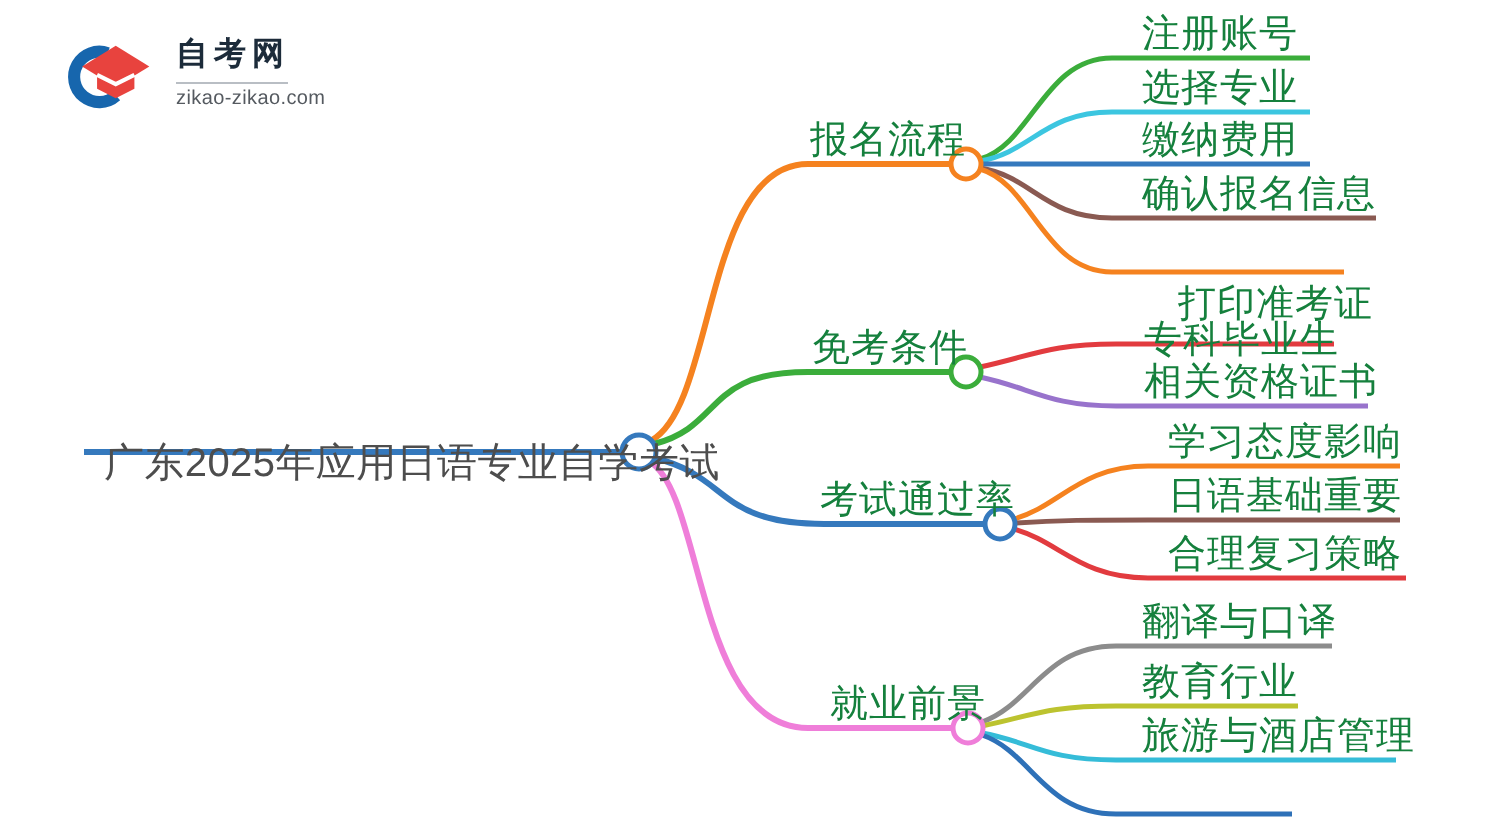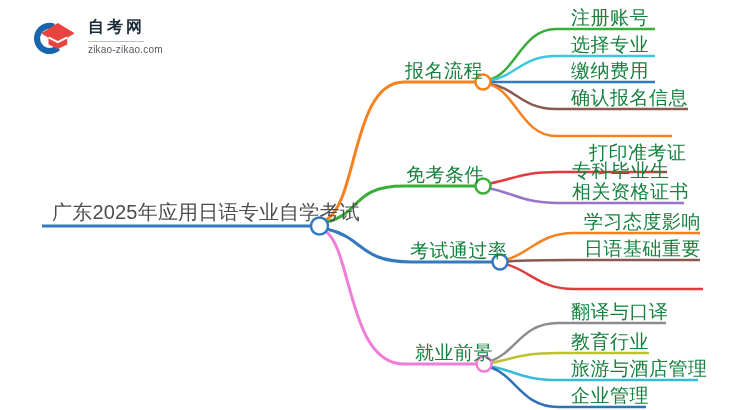--- a/index.html
+++ b/index.html
@@ -7,21 +7,21 @@
     width:750px;height:410px;position:relative;overflow:hidden;
     background:#ffffff;
     font-family:"Liberation Sans","DejaVu Sans",sans-serif;
   }
   .stage{position:absolute;left:0;top:0;width:750px;height:410px;}
   svg.map{position:absolute;left:0;top:0;}
   .label{
     position:absolute;color:#15803d;font-size:19px;line-height:1;
     white-space:nowrap;letter-spacing:0.5px;
   }
-  .label.root{font-size:20px;color:#4d4d4d;letter-spacing:0.2px;}
+  .label.root{font-size:20px;color:#4d4d4d;letter-spacing:0.2px;margin-top:20px;}
   
   .pos-root{left:52px;top:202px;}
   .pos-b0{left:405px;top:61px;}
   .pos-b1{left:406px;top:165px;}
   .pos-b2{left:410px;top:241px;}
   .pos-b3{left:415px;top:343px;}
   .pos-b0c0{left:571px;top:8px;}
   .pos-b0c1{left:571px;top:35px;}
   .pos-b0c2{left:571px;top:61px;}
   .pos-b0c3{left:571px;top:88px;}
@@ -91,26 +91,26 @@
   <div class="label pos-b0c3">确认报名信息</div>
   <div class="label pos-b0c4">打印准考证</div>
 
   <div class="label pos-b1">免考条件</div>
   <div class="label pos-b1c0">专科毕业生</div>
   <div class="label pos-b1c1">相关资格证书</div>
 
   <div class="label pos-b2">考试通过率</div>
   <div class="label pos-b2c0">学习态度影响</div>
   <div class="label pos-b2c1">日语基础重要</div>
+  <div class="label pos-b2c2">合理复习策略</div>
 
   <div class="label pos-b3">就业前景</div>
   <div class="label pos-b3c0">翻译与口译</div>
   <div class="label pos-b3c2">旅游与酒店管理</div>
   <div class="label pos-b3c1">教育行业</div>
-  <div class="label pos-b3c3">企业管理</div>
 
   <div class="logo">
     <svg width="56" height="56" viewBox="0 0 60 60">
       <path d="M 32.2 42.7 A 13.5 13.5 0 1 1 27.7 19.9" fill="none" stroke-width="6.5" stroke="#1766ad"></path>
       <polygon points="32,16 50,27 32,38 14,27" fill="#e8433e"></polygon>
       <polygon points="22,32 32,37 42,32 42,39 32,44 22,39" fill="#e8433e"></polygon>
       <polyline points="22,31.5 32,36.5 42,31.5" fill="none" stroke="#ffffff" stroke-width="2.2"></polyline>
     </svg>
     <div class="logo-text">
       <div class="logo-title">自考网</div>

